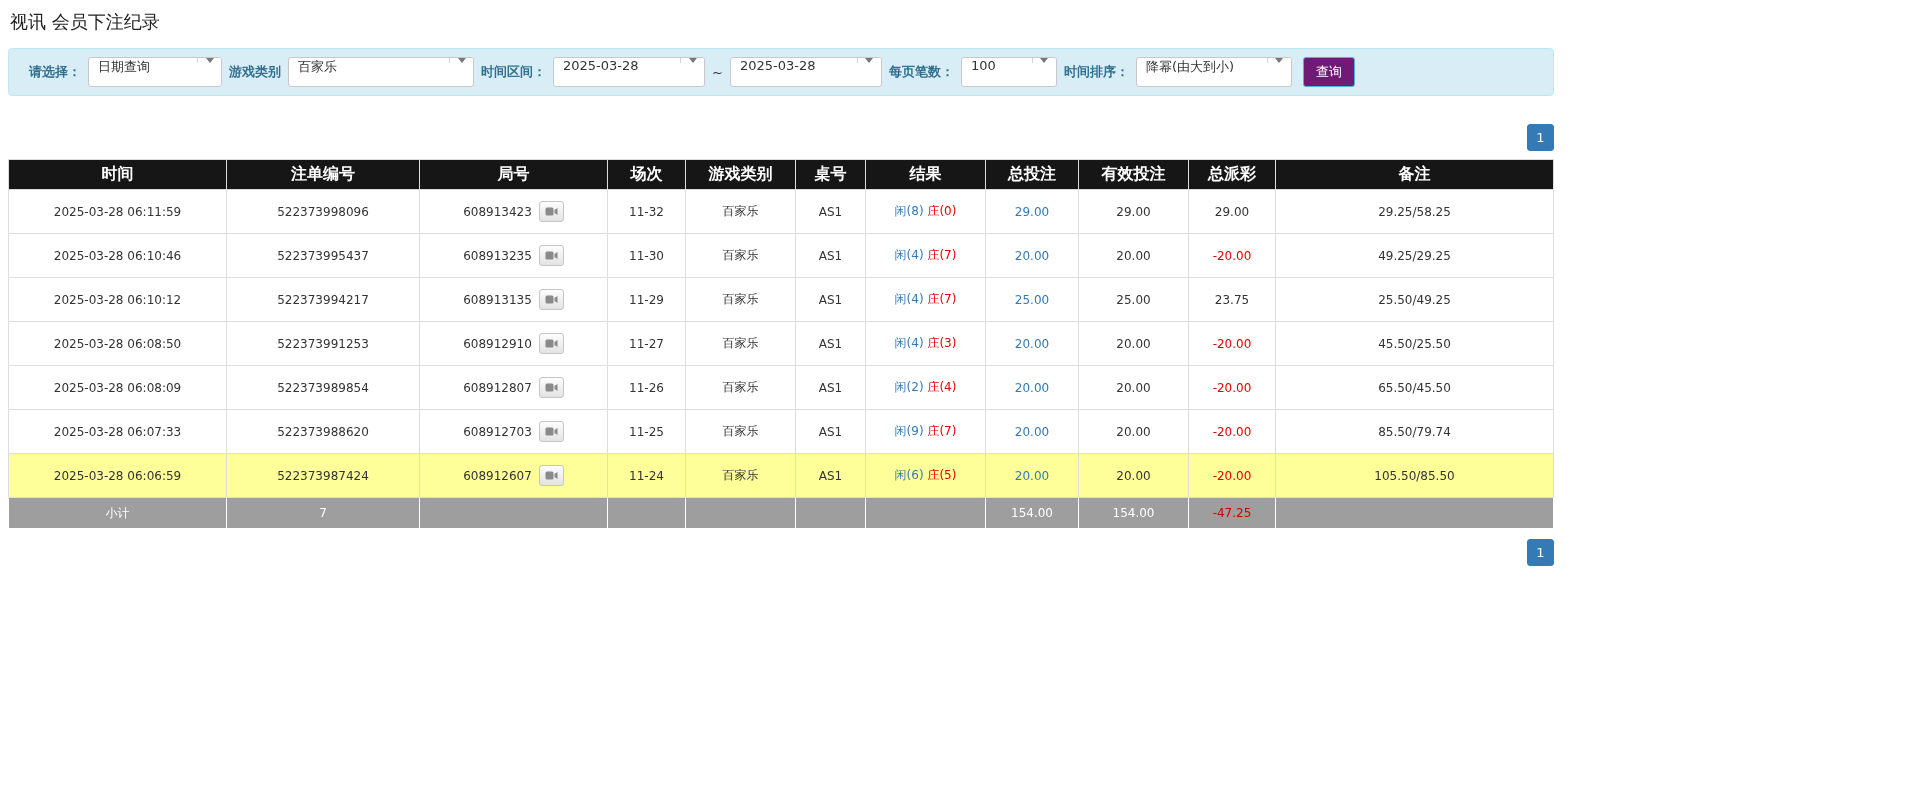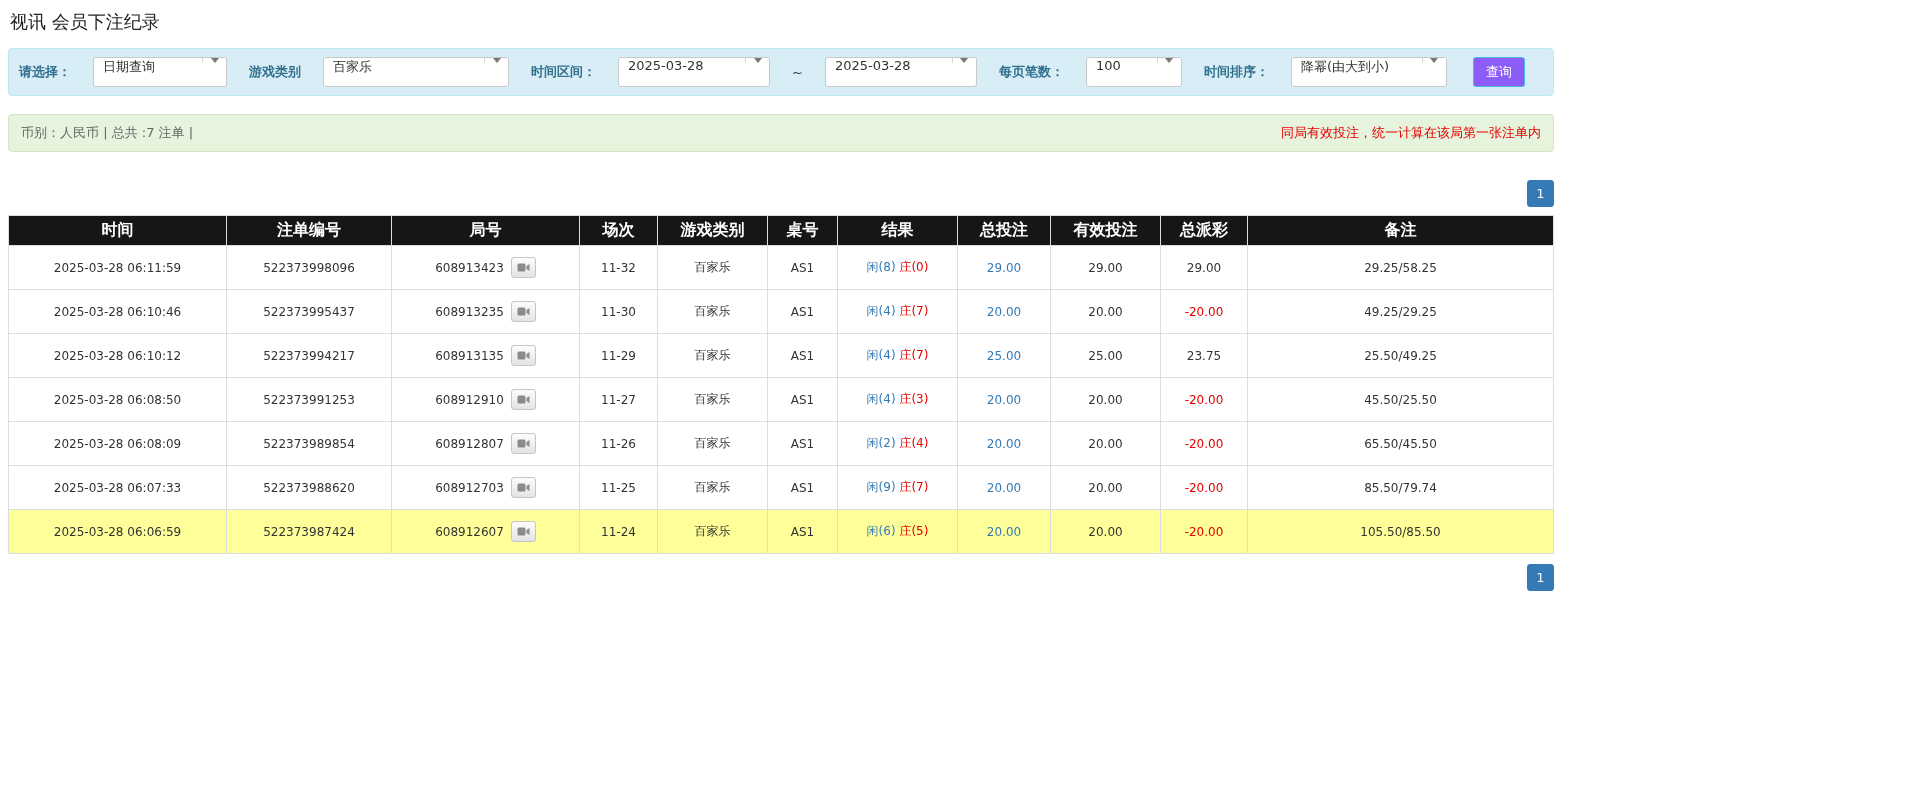--- a/index.html
+++ b/index.html
@@ -17,24 +17,24 @@
     font-weight: 400;
     color: #222;
     margin: 2px 0 14px 2px;
   }
 
   
   .filter-bar {
     background: #d9edf7;
     border: 1px solid #bce8f1;
     border-radius: 4px;
-    padding: 8px 10px;
-    display: flex;
-    align-items: center;
-    gap: 22px;
+    padding: 8px 20px;
+    display: flex;
+    align-items: center;
+    gap: 7px;
     height: 48px;
   }
   .f-label {
     color: #31708f;
     font-size: 13px;
     font-weight: bold;
     white-space: nowrap;
   }
   .combo {
     display: flex;
@@ -71,21 +71,21 @@
     border-top: 5px solid #777;
   }
   .w-query { width: 134px; }
   .w-game  { width: 186px; }
   .w-date1 { width: 152px; }
   .w-date2 { width: 152px; }
   .w-size  { width: 96px; }
   .w-sort  { width: 156px; }
   .range-sep { font-size: 13px; color: #333; }
   .search-btn {
-    background: #8b5cf6;
+    background: #701a75;
     border: 1px solid #46b8da;
     color: #fff;
     font-size: 13px;
     height: 30px;
     padding: 0 12px;
     border-radius: 3px;
     cursor: pointer;
     margin-left: 4px;
     font-family: inherit;
   }
@@ -135,21 +135,21 @@
     background: #161616;
     color: #fff;
     font-weight: bold;
     height: 30px;
     border: 1px solid #dcdcdc;
     font-size: 16px;
     text-align: center;
     padding: 2px;
   }
   .data-table th:nth-child(1)  { width: 218px; }
-  .data-table th:nth-child(2)  { width: 165px; }
+  .data-table th:nth-child(2)  { width: 193px; }
   .data-table th:nth-child(3)  { width: 188px; }
   .data-table th:nth-child(4)  { width: 78px;  }
   .data-table th:nth-child(5)  { width: 110px; }
   .data-table th:nth-child(6)  { width: 70px;  }
   .data-table th:nth-child(7)  { width: 120px; }
   .data-table th:nth-child(8)  { width: 93px; text-align: center;  }
   .data-table th:nth-child(9)  { width: 110px; }
   .data-table th:nth-child(10) { width: 87px;  }
   .data-table td {
     border: 1px solid #ddd;
@@ -236,24 +236,20 @@
     <div class="combo w-sort">
       <span class="combo-text">降幂(由大到小)</span>
       <span class="combo-btn">
           <span class="caret"></span>
         </span>
     </div>
 
     <button class="search-btn">查询</button>
   </div>
 
-  <div class="notice-bar">
-    <span class="notice-left">币别：人民币 | 总共 :7 注单 |</span>
-    <span class="notice-right">同局有效投注，统一计算在该局第一张注单内</span>
-  </div>
 
   <div class="pagination top">
     <a class="page-btn">1</a>
   </div>
 
   <table class="data-table">
     <thead>
       <tr>
           <th>时间</th>
           <th>注单编号</th>
@@ -388,20 +384,33 @@
             </span></td>
           <td>11-24</td>
           <td>百家乐</td>
           <td>AS1</td>
           <td><span class="player">闲(6)</span> <span class="banker">庄(5)</span></td>
           <td><a class="bet-link">20.00</a></td>
           <td>20.00</td>
           <td class="neg">-20.00</td>
           <td>105.50/85.50</td>
         </tr>
+        <tr class="summary">
+          <td>小计</td>
+          <td>7</td>
+          <td></td>
+          <td></td>
+          <td></td>
+          <td></td>
+          <td></td>
+          <td>154.00</td>
+          <td>154.00</td>
+          <td class="neg">-47.25</td>
+          <td></td>
+        </tr>
       </tbody>
   </table>
 
   <div class="pagination bottom">
     <a class="page-btn">1</a>
   </div>
 
 </div>
 
 </body></html>

